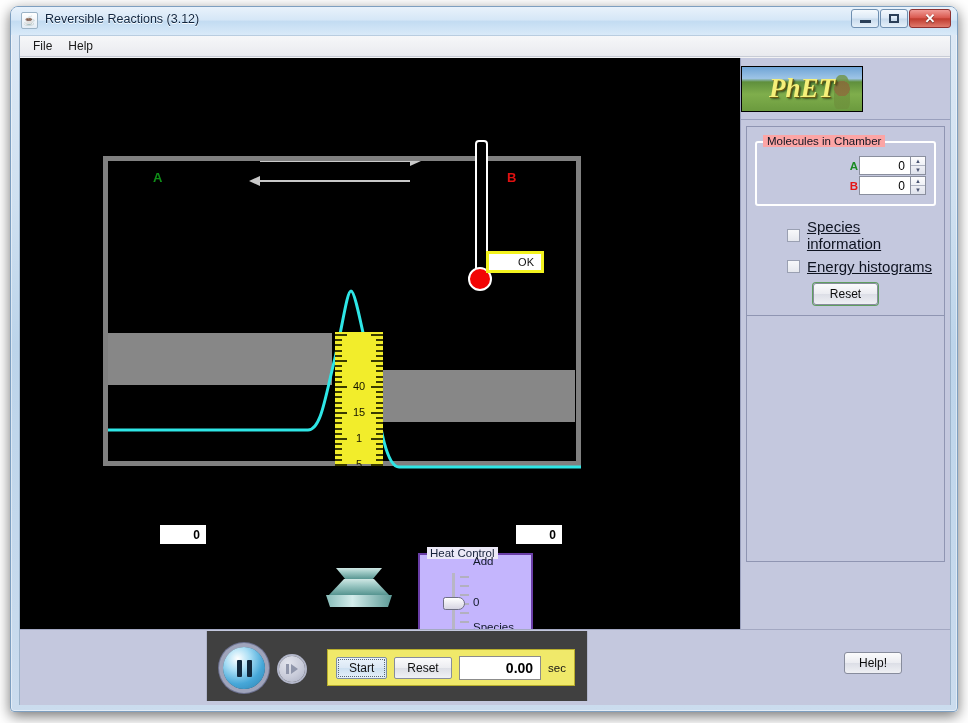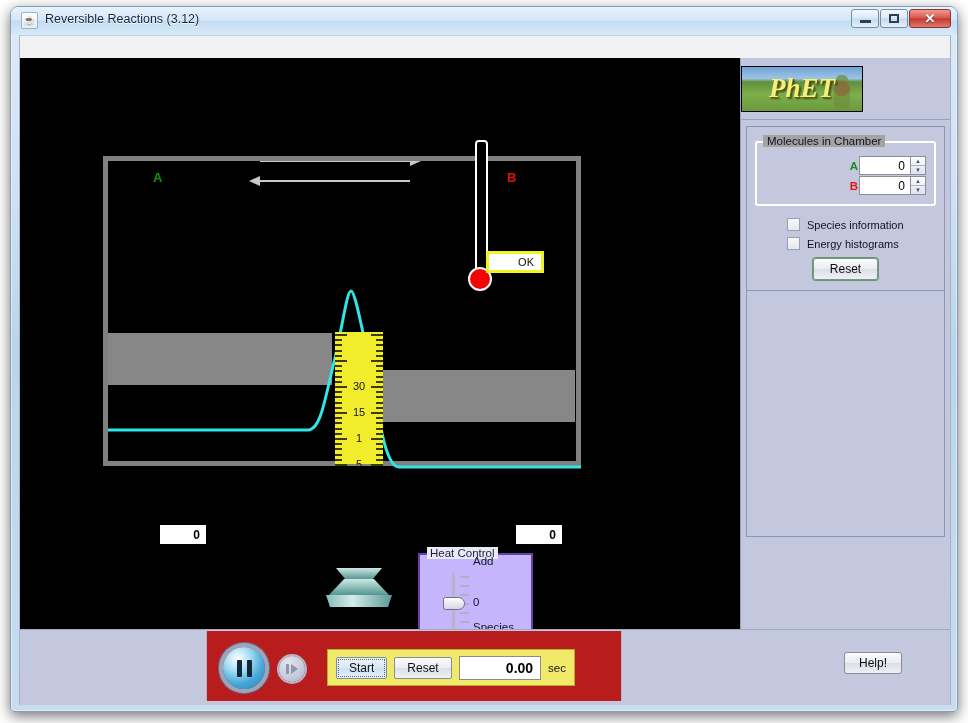--- a/index.html
+++ b/index.html
@@ -272,21 +272,21 @@
   }
   .group-box {
     position: relative;
     border: 2px solid #ffffff;
     border-radius: 3px;
     margin: 8px 2px 12px 2px;
     padding: 12px 8px 8px 8px;
   }
   .group-title {
     position: absolute; left: 6px; top: -8px;
-    background: #a3a3a3; padding: 0 4px;
+    background: #fca5a5; padding: 0 4px;
     font-size: 11.5px; color: #0e1320;
   }
   .spin-row {
     display: flex; align-items: center; justify-content: flex-end;
     margin: 1px 0;
   }
   .spin-letter { font-size: 11.5px; font-weight: bold; margin-right: 1px; }
   .letter-a { color: #1a8a22; }
   .letter-b { color: #e41515; }
   .spin-field {
@@ -312,21 +312,21 @@
     margin: 10px 2px 12px 2px;
   }
   #temp-label { font-size: 11.5px; color: #0e1320; line-height: 14px; }
   .cb-row { display: flex; align-items: center; margin: 6px 0 6px 34px; }
   .checkbox {
     width: 13px; height: 13px;
     background: linear-gradient(to bottom,#f7f8fa,#e6e8ee);
     border: 1px solid #9aa0b2;
     margin-right: 7px;
   }
-  .cb-label { font-size: 11px; color: #0e1320; }
+  .cb-label { font-size: 15px; color: #0e1320; text-decoration: underline; }
   #reset-wrap { display: flex; justify-content: center; margin-top: 8px; }
   .jbutton {
     background: linear-gradient(to bottom,#fbfbfc 0%,#ebecf1 49%,#dcdee6 51%,#eff0f4 100%);
     border: 1px solid #878c9c;
     border-radius: 3px;
     font-size: 12px; color: #0c0c0c;
     padding: 3px 16px;
   }
   #reset-btn { box-shadow: 0 0 0 1px #5f9e5f; }
   #panel-empty {
@@ -337,22 +337,22 @@
 
   
   #bottombar {
     position: absolute; left: 0; top: 571px;
     width: 930px; height: 76px;
     background: #c4c8de;
     border-top: 1px solid #a3a8c2;
   }
   #clock-wrap {
     position: absolute; left: 186px; top: 1px;
-    width: 416px; height: 70px;
-    background: #b91c1c;
+    width: 382px; height: 70px;
+    background: #404040;
     border-left: 1px solid #b0b5cb; border-right: 1px solid #b0b5cb;
     display: flex; align-items: center;
   }
   #play-btn {
     position: absolute; left: 16px; top: 16px;
     width: 42px; height: 42px; border-radius: 50%;
     background: radial-gradient(circle at 35% 28%, #ffffff 0%, #a9def5 30%, #46a7d8 62%, #2d7fae 100%);
     box-shadow: 0 0 0 4px #9fa4bb, 0 0 0 5px #6d7290, 0 2px 4px rgba(0,0,0,0.45);
     display: flex; align-items: center; justify-content: center;
   }
@@ -416,20 +416,24 @@
     <div class="wbtn" id="btn-max">
       <div class="glyph-max"></div>
     </div>
     <div class="wbtn" id="btn-close">
       <div class="glyph-close">✕</div>
     </div>
   </div>
 
   <div id="client">
 
+    <div id="menubar">
+      <div class="menu-item">File</div>
+      <div class="menu-item">Help</div>
+    </div>
 
     <div id="content">
 
       <div id="canvas">
 
         <div class="sp-label" id="label-a">A</div>
         <div class="sp-label" id="label-b">B</div>
 
         <div class="arrow-line" id="arrow-fwd"></div>
         <div class="arrow-head" id="head-fwd"></div>
@@ -441,21 +445,21 @@
         <div class="well" id="well-right"></div>
 
         <svg id="curve" viewBox="0 0 483 320">
           <path d="M 5 277 L 205 277 C 218 277 222 245 232 205
                    C 240 170 244 138 248 138
                    C 252 138 258 172 266 207
                    C 274 248 280 314 296 314 L 478 314" fill="none" stroke="#2ee6e6" stroke-width="3"></path>
         </svg>
 
         <div id="ruler">
-          <div class="rlabel" style="top:48px">30</div>
+          <div class="rlabel" style="top:48px">40</div>
           <div class="rlabel" style="top:74px">15</div>
           <div class="rlabel" style="top:100px">1</div>
           <div class="rlabel" style="top:126px">5</div>
           <div id="ruler-ticks">
               <div class="tick l major" style="top: 2px;"></div>
               <div class="tick r major" style="top: 2px;"></div>
               <div class="tick l" style="top: 7.2px;"></div>
               <div class="tick r" style="top: 7.2px;"></div>
               <div class="tick l" style="top: 12.4px;"></div>
               <div class="tick r" style="top: 12.4px;"></div>

